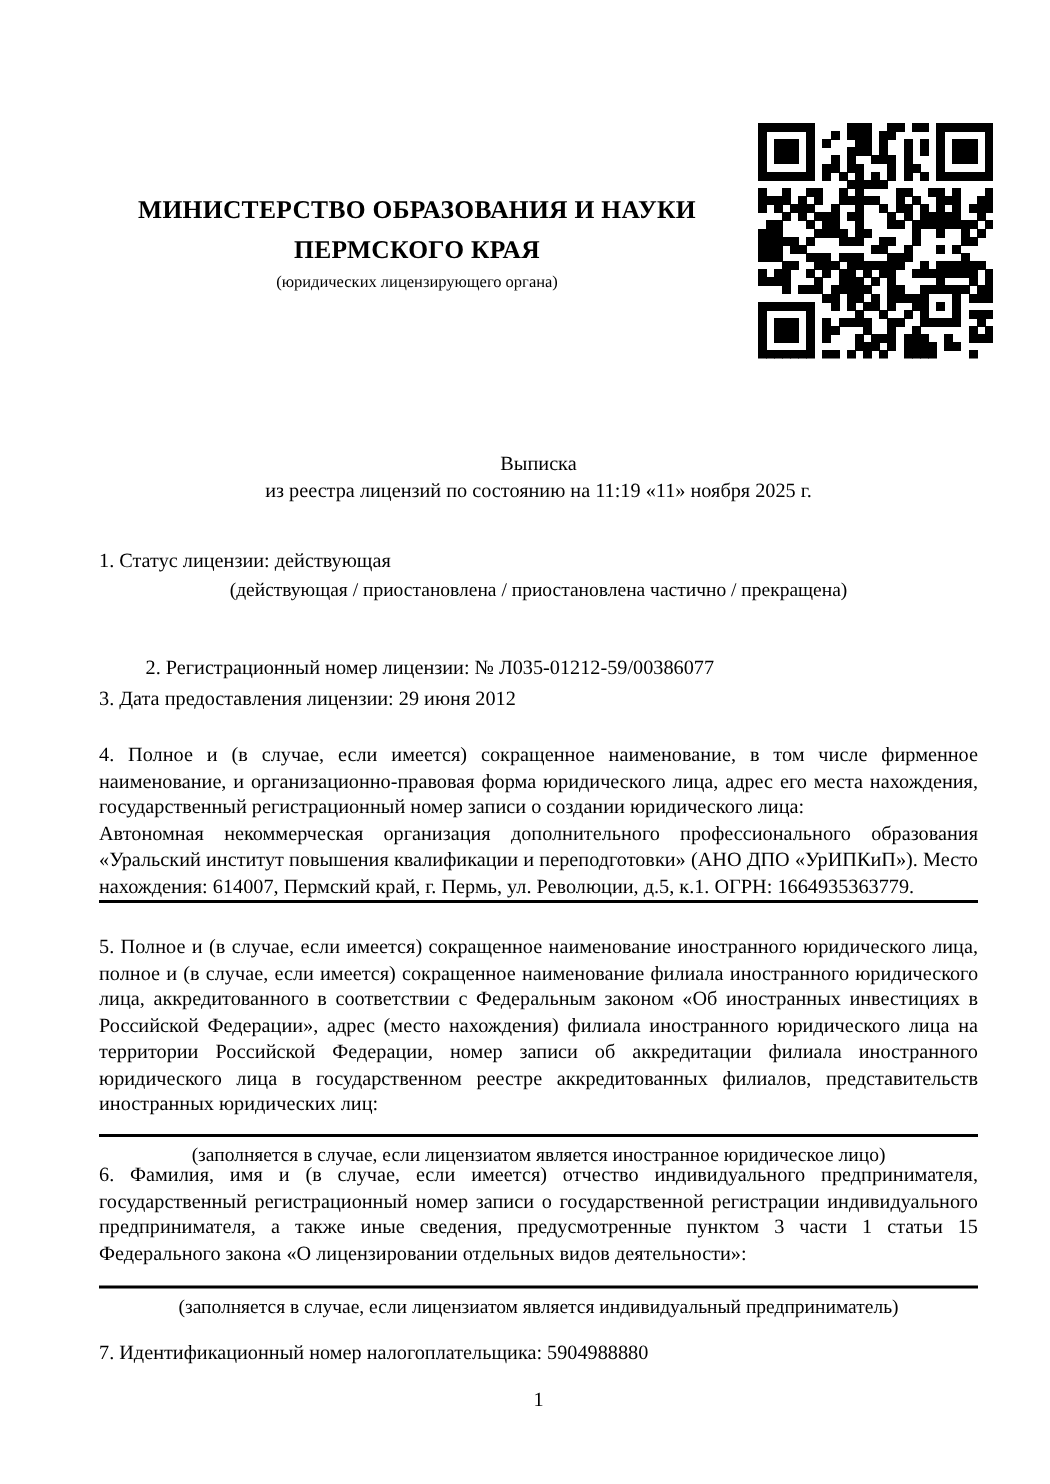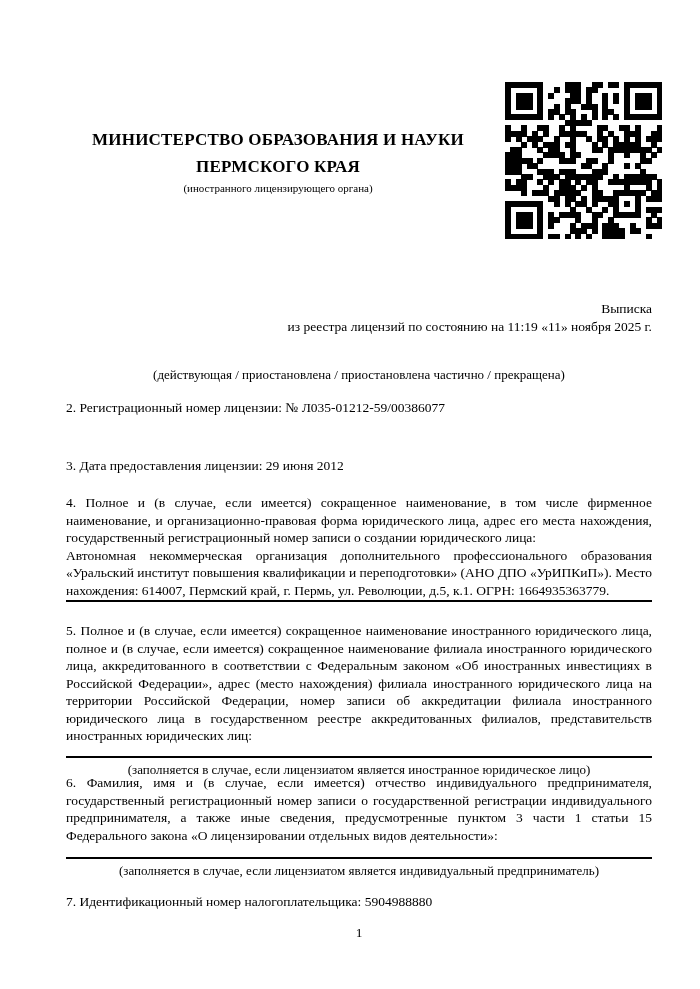--- a/index.html
+++ b/index.html
@@ -30,38 +30,38 @@
   }
   
   .qr {
     position: absolute; left: 505px; top: 82px;
     width: 157px; height: 157px;
   }
   .qr svg { display: block; width: 100%; height: 100%; }
   
   .doc-title {
     position: absolute; left: 66px; top: 300px; width: 586px;
-    text-align: right; font-size: 13.5px; line-height: 17.5px;
+    text-align: center; font-size: 13.5px; line-height: 17.5px;
   }
   
   .item {
     position: absolute; left: 66px; width: 586px;
     font-size: 13.5px; line-height: 17.5px;
   }
   .item p.just { text-align: justify; }
   .rule {
     border-top: 2px solid #000000;
     height: 0; width: 100%;
   }
   .small-caption {
     font-size: 13px; line-height: 14px; text-align: center;
   }
   #item1 { top: 365px; }
   #item1 .small-caption { margin-top: 3px; }
-  #item2 { top: 399px; }
+  #item2 { top: 436px; margin-left: 31px; }
   #item3 { top: 457px; }
   #item4 { top: 494px; }
   #item4 .rule { margin-top: 1px; }
   #item4 .small-caption { margin-top: 4px; }
   #item5 { top: 622px; }
   #item5 .rule { margin-top: 11px; }
   #item5 .small-caption { margin-top: 5px; }
   #item6 { top: 774px; }
   #item6 .rule { margin-top: 13px; }
   #item6 .small-caption { margin-top: 5px; }
@@ -73,21 +73,21 @@
   }
 </style>
 </head>
 <body>
 
 <div class="page">
 
   <div class="auth-header">
     <div class="ministry-line">МИНИСТЕРСТВО ОБРАЗОВАНИЯ И НАУКИ</div>
     <div class="ministry-line">ПЕРМСКОГО КРАЯ</div>
-    <div class="auth-caption">(иностранного лицензирующего органа)</div>
+    <div class="auth-caption">(юридических лицензирующего органа)</div>
   </div>
 
   <div class="qr" id="qr-box">
       <svg viewBox="0 0 157 157" shape-rendering="crispEdges" xmlns="http://www.w3.org/2000/svg">
         <rect width="157" height="157" fill="#ffffff"></rect>
         <rect x="0.00" y="0.00" width="6" height="6" fill="#000000"></rect>
         <rect x="5.41" y="0.00" width="6" height="6" fill="#000000"></rect>
         <rect x="10.83" y="0.00" width="6" height="6" fill="#000000"></rect>
         <rect x="16.24" y="0.00" width="6" height="6" fill="#000000"></rect>
         <rect x="21.66" y="0.00" width="6" height="6" fill="#000000"></rect>
@@ -518,20 +518,21 @@
         <rect x="140.76" y="151.59" width="6" height="6" fill="#000000"></rect>
       </svg>
     </div>
 
   <div class="doc-title">
     <div>Выписка</div>
     <div>из реестра лицензий по состоянию на 11:19 «11» ноября 2025 г.</div>
   </div>
 
   <div class="item" id="item1">
+    <p>1. Статус лицензии: действующая</p>
     <div class="small-caption">(действующая / приостановлена / приостановлена частично / прекращена)</div>
   </div>
 
   <div class="item" id="item2">
     <p>2. Регистрационный номер лицензии: № Л035-01212-59/00386077</p>
   </div>
 
   <div class="item" id="item3">
     <p>3. Дата предоставления лицензии: 29 июня 2012</p>
   </div>

